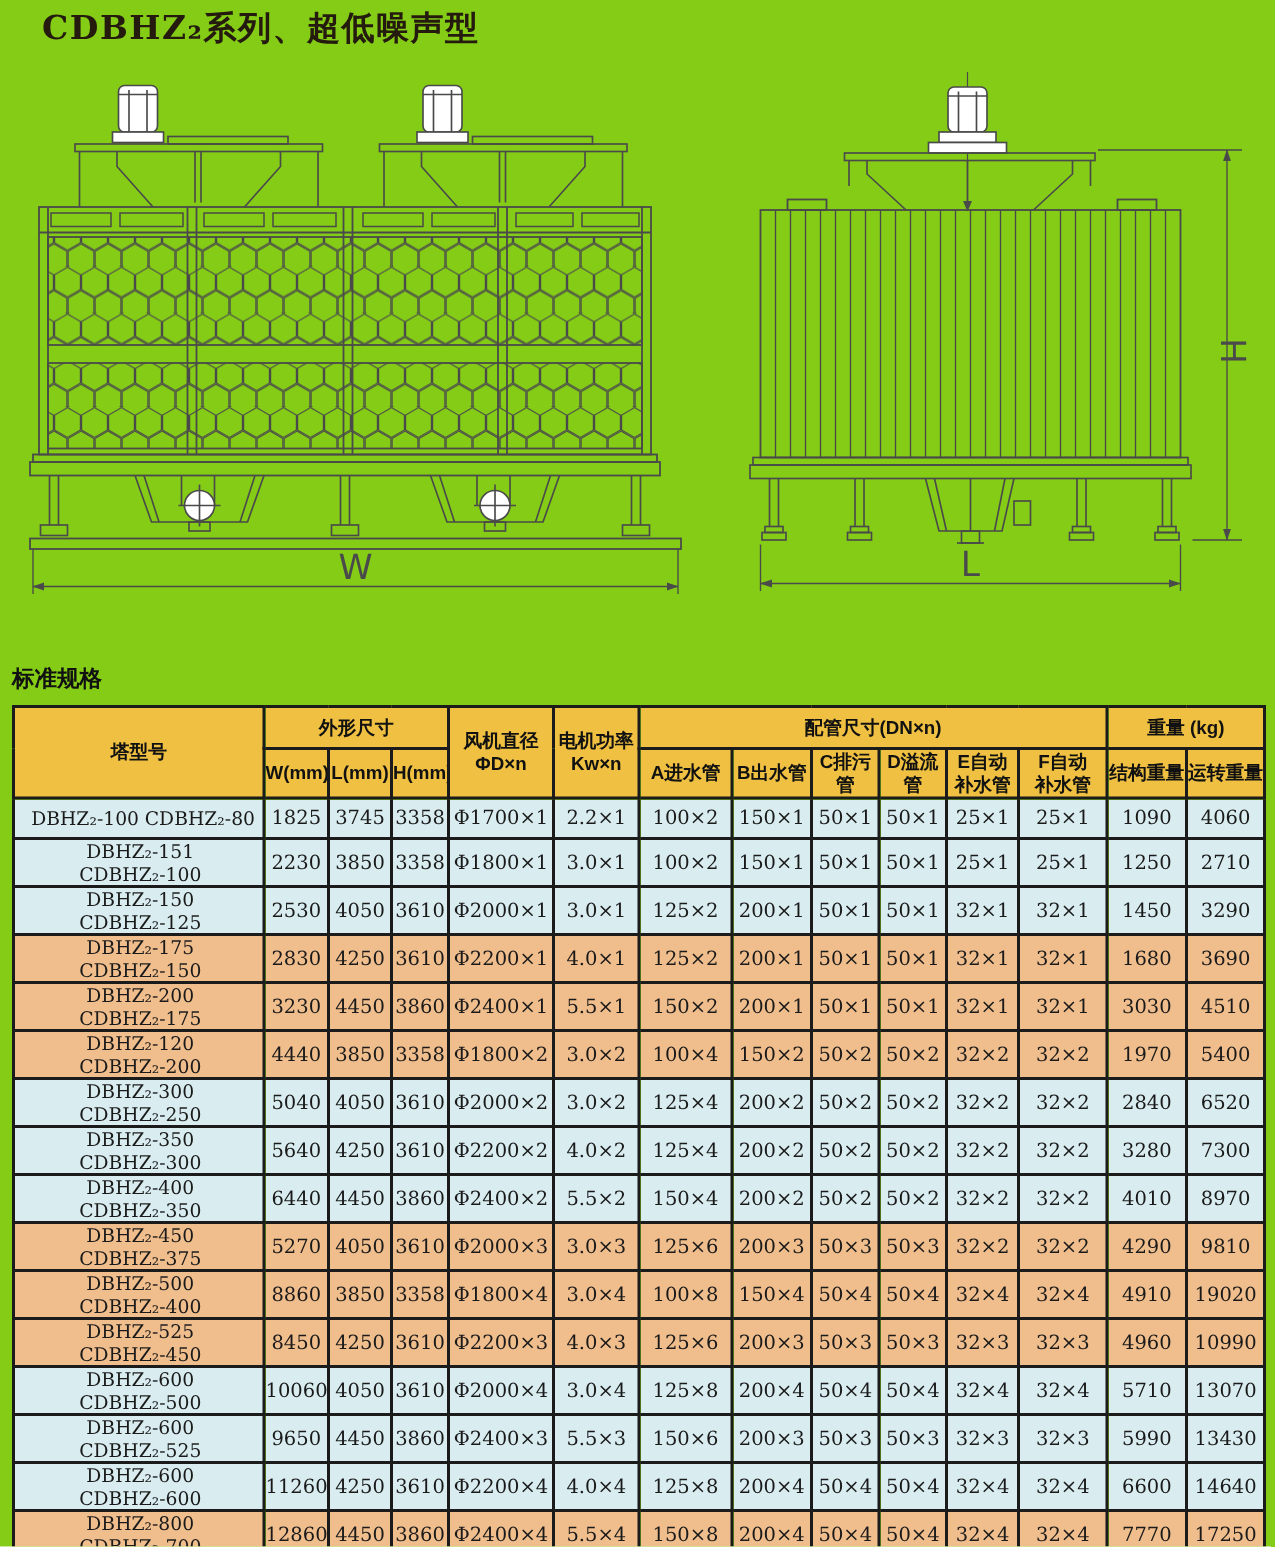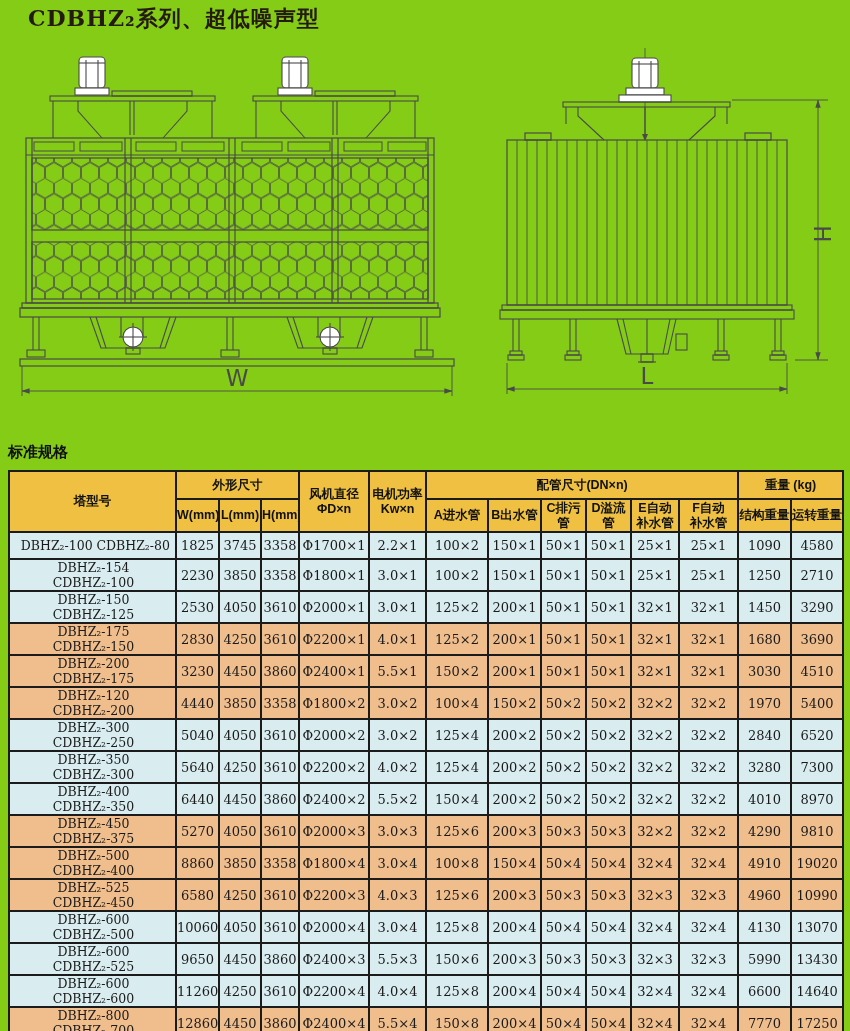--- a/index.html
+++ b/index.html
@@ -283,24 +283,24 @@
           <td>3358</td>
           <td>Φ1700×1</td>
           <td>2.2×1</td>
           <td>100×2</td>
           <td>150×1</td>
           <td>50×1</td>
           <td>50×1</td>
           <td>25×1</td>
           <td>25×1</td>
           <td>1090</td>
-          <td>4580</td>
-        </tr>
-        <tr class="blue">
-          <td class="model"><span class="m1">DBHZ₂-154</span><span class="m2">CDBHZ₂-100</span></td>
+          <td>4060</td>
+        </tr>
+        <tr class="blue">
+          <td class="model"><span class="m1">DBHZ₂-151</span><span class="m2">CDBHZ₂-100</span></td>
           <td>2230</td>
           <td>3850</td>
           <td>3358</td>
           <td>Φ1800×1</td>
           <td>3.0×1</td>
           <td>100×2</td>
           <td>150×1</td>
           <td>50×1</td>
           <td>50×1</td>
           <td>25×1</td>
@@ -447,21 +447,21 @@
           <td>150×4</td>
           <td>50×4</td>
           <td>50×4</td>
           <td>32×4</td>
           <td>32×4</td>
           <td>4910</td>
           <td>19020</td>
         </tr>
         <tr class="orange">
           <td class="model"><span class="m1">DBHZ₂-525</span><span class="m2">CDBHZ₂-450</span></td>
-          <td>6580</td>
+          <td>8450</td>
           <td>4250</td>
           <td>3610</td>
           <td>Φ2200×3</td>
           <td>4.0×3</td>
           <td>125×6</td>
           <td>200×3</td>
           <td>50×3</td>
           <td>50×3</td>
           <td>32×3</td>
           <td>32×3</td>
@@ -474,21 +474,21 @@
           <td>4050</td>
           <td>3610</td>
           <td>Φ2000×4</td>
           <td>3.0×4</td>
           <td>125×8</td>
           <td>200×4</td>
           <td>50×4</td>
           <td>50×4</td>
           <td>32×4</td>
           <td>32×4</td>
-          <td>4130</td>
+          <td>5710</td>
           <td>13070</td>
         </tr>
         <tr class="blue">
           <td class="model"><span class="m1">DBHZ₂-600</span><span class="m2">CDBHZ₂-525</span></td>
           <td>9650</td>
           <td>4450</td>
           <td>3860</td>
           <td>Φ2400×3</td>
           <td>5.5×3</td>
           <td>150×6</td>

